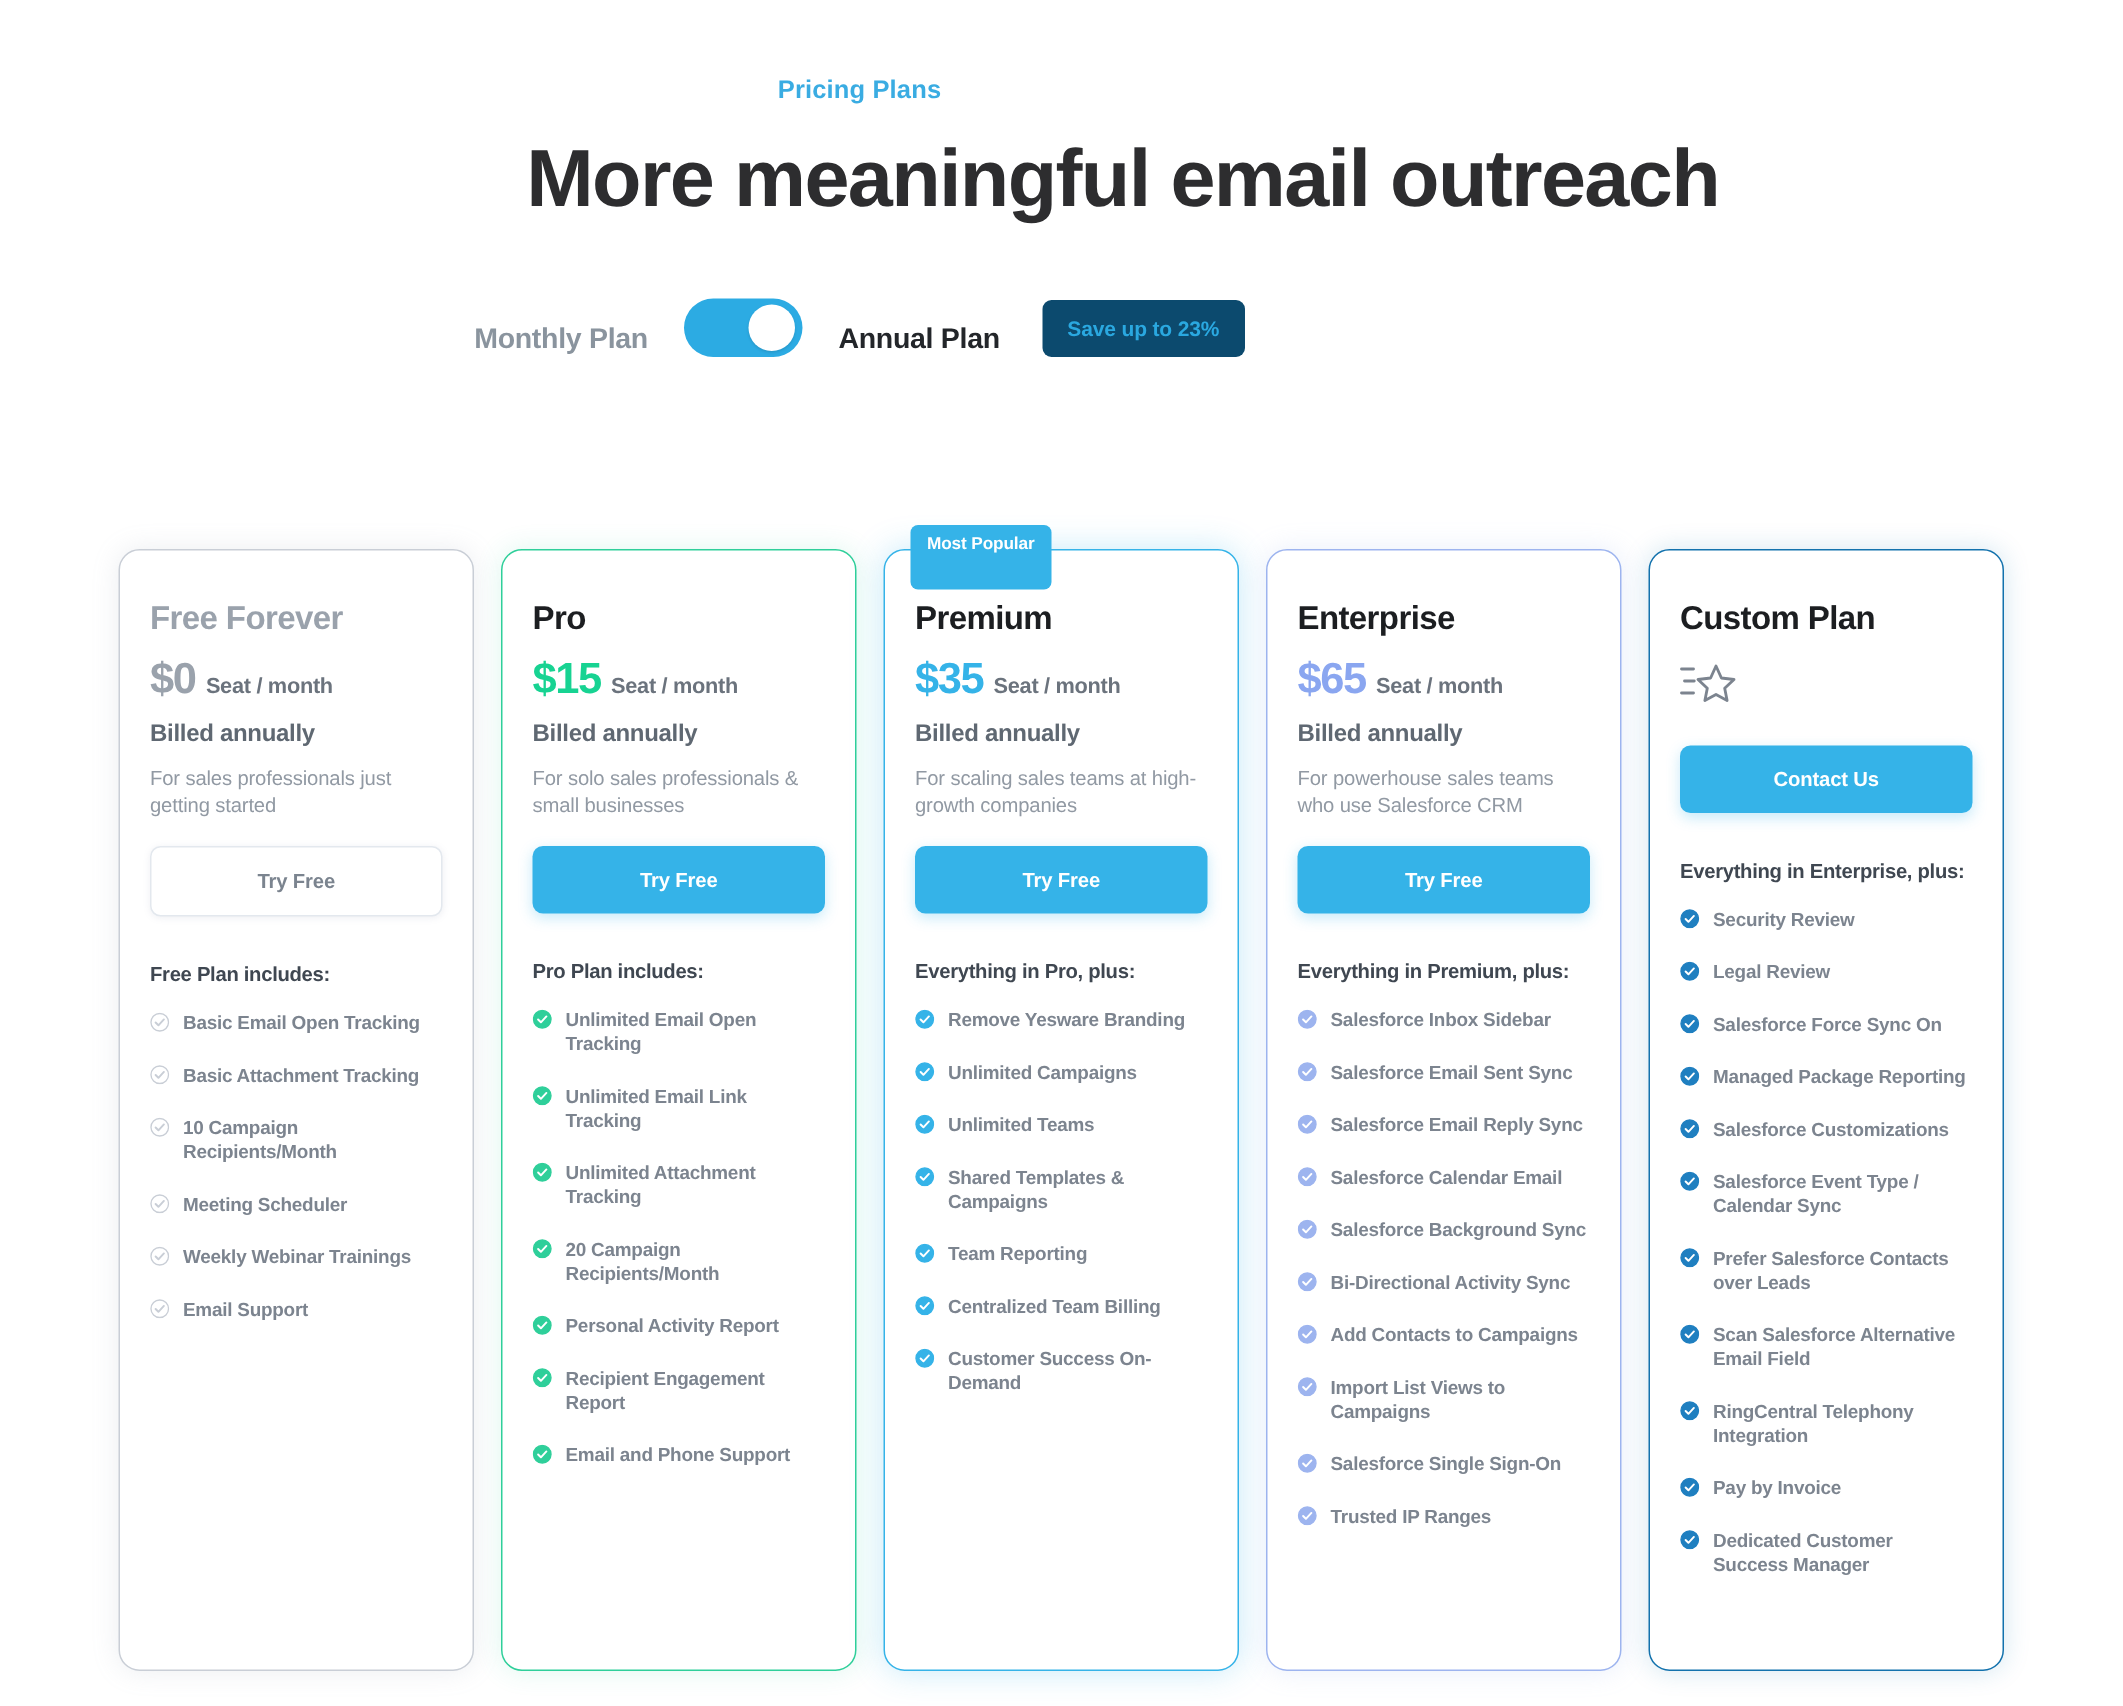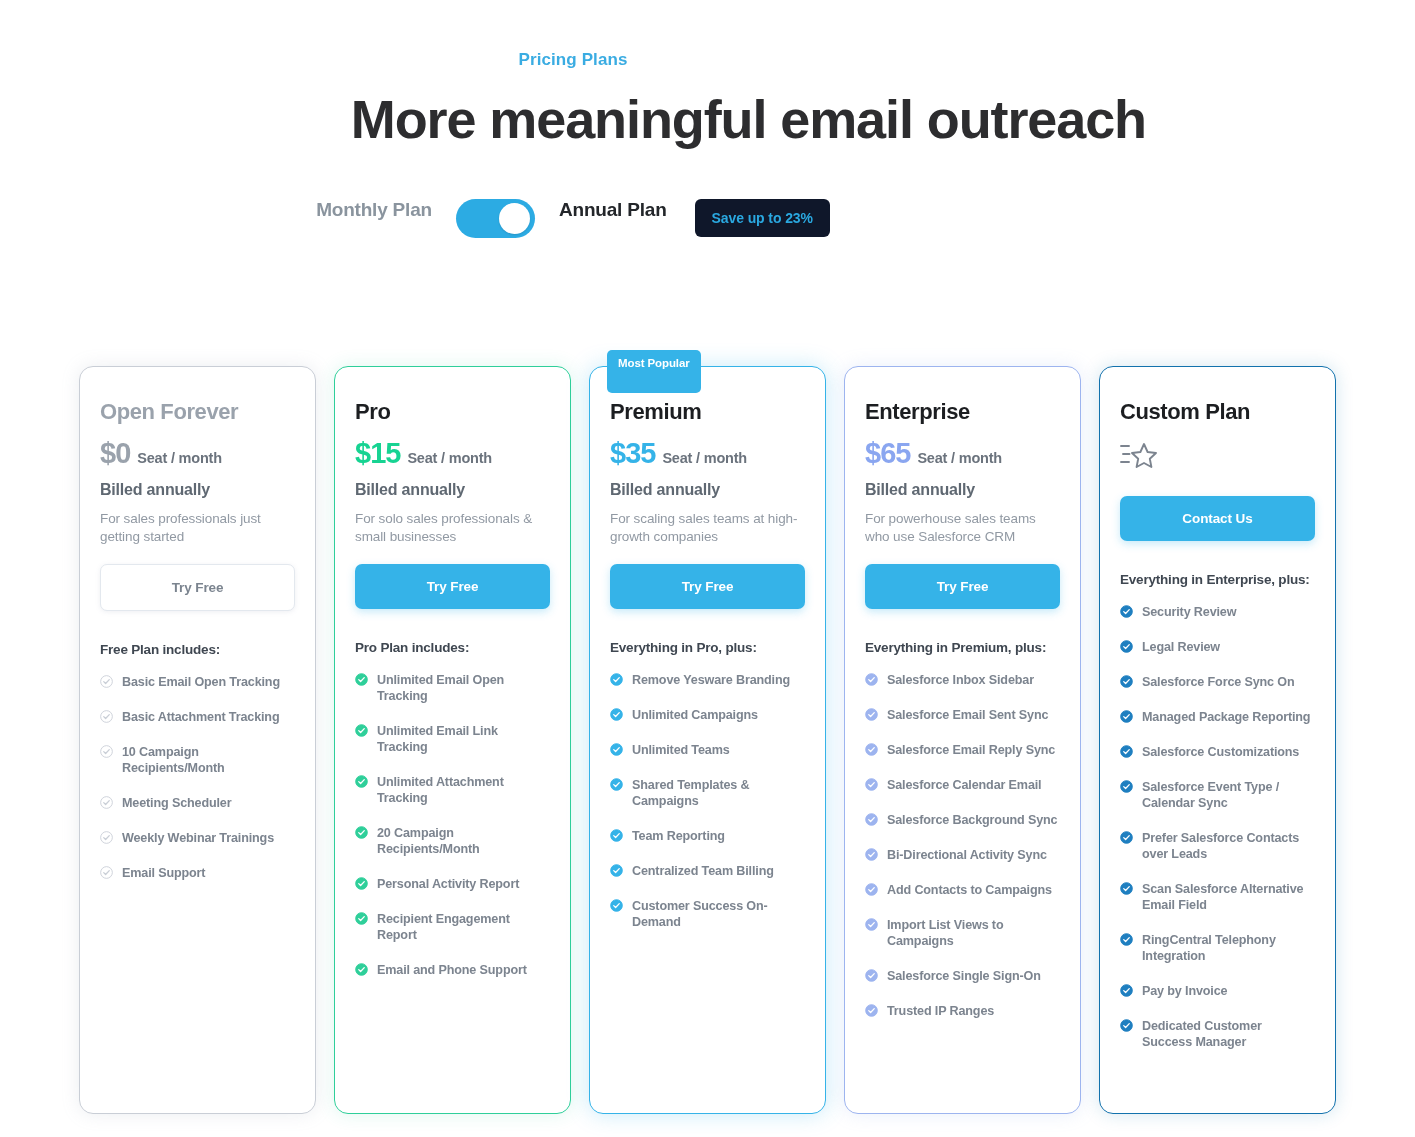--- a/index.html
+++ b/index.html
@@ -44,21 +44,21 @@
   }
   .headline-accent .hl {
     background: #effaff;
     padding: 2px 6px 5px 6px;
     border-radius: 2px;
   }
 
   
   .toggle-row {
     display: flex;
-    align-items: flex-start;
+    align-items: flex-end;
     justify-content: center;
     gap: 24px;
     margin-top: 47px;
   }
   .toggle-label {
     font-size: 19px;
     font-weight: 700;
     letter-spacing: -.2px;
   }
   .toggle-label.inactive { color: #8a949e; }
@@ -76,21 +76,21 @@
   .switch .knob {
     position: absolute;
     width: 31px; height: 31px;
     border-radius: 50%;
     background: #ffffff;
     top: 4px; right: 5px;
     box-shadow: 0 1px 2px rgba(0,0,0,.12);
   }
 
   .save-badge {
-    background: #0f172a;
+    background: #0c4a6e;
     color: #2aa8e0;
     font-size: 14px;
     font-weight: 700;
     padding: 11px 17px;
     border-radius: 6px;
     margin-left: 4px;
     letter-spacing: -.1px;
   }
 
   
@@ -257,21 +257,21 @@
     <span class="toggle-label inactive">Monthly Plan</span>
     <div class="switch">
       <div class="knob"></div>
     </div>
     <span class="toggle-label active">Annual Plan</span>
     <span class="save-badge">Save up to 23%</span>
   </div>
 
   <div class="cards">
       <div class="card c-free">
-        <div class="plan-name gray">Open Forever</div>
+        <div class="plan-name gray">Free Forever</div>
         <div class="price-row">
           <span class="price gray">$0</span>
           <span class="price-unit">Seat / month</span>
         </div>
         <div class="billed">Billed annually</div>
         <div class="blurb">For sales professionals just getting started</div>
         <button class="cta outline">Try Free</button>
         <div class="includes-head">Free Plan includes:</div>
         <ul class="features">
           <li>

